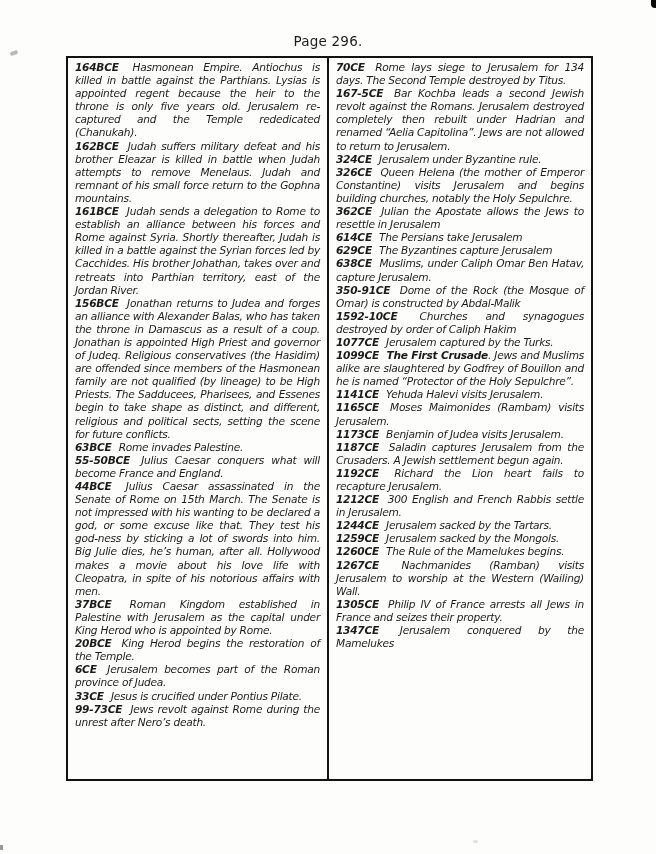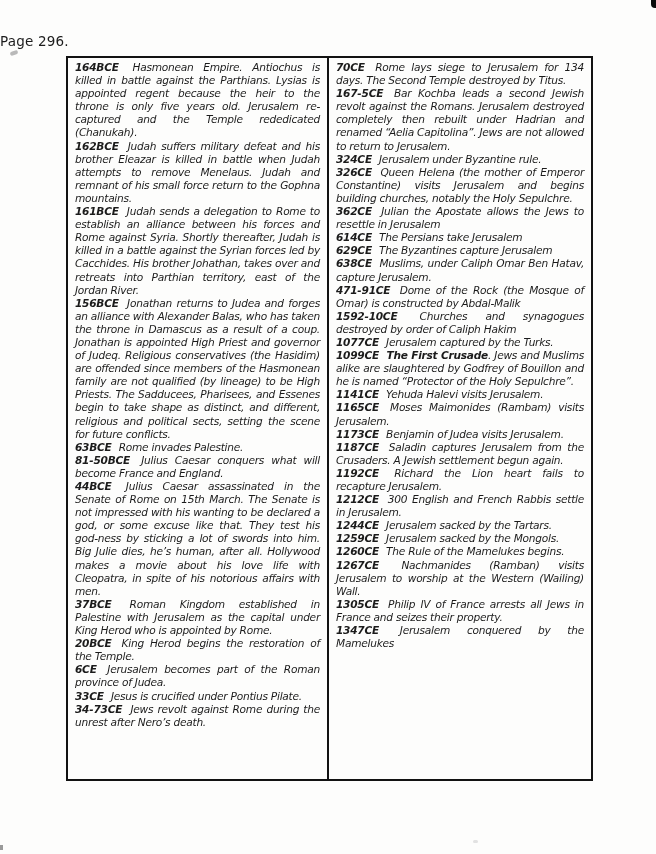--- a/index.html
+++ b/index.html
@@ -3,21 +3,21 @@
 <meta charset="utf-8">
 <style>
   html,body{margin:0;padding:0;}
   body{
     width:656px;height:854px;position:relative;overflow:hidden;
     background:#fdfdfc;
     font-family:"DejaVu Sans",sans-serif;
   }
   .page-header{
     position:absolute;top:33px;left:0;width:656px;
-    text-align:left;font-size:13.5px;font-style:normal;
+    text-align:center;font-size:13.5px;font-style:normal;
     color:#1c1c1c;letter-spacing:0.2px;
   }
   table.timeline{
     position:absolute;left:66px;top:56px;
     border-collapse:collapse;table-layout:fixed;
   }
   table.timeline td{
     border:2px solid #121212;
     vertical-align:top;
     padding:3px 7px 6px 7px;
@@ -62,40 +62,40 @@
 <table class="timeline">
   <tbody>
   <tr>
     <td class="col-left">
       <div class="colbody">
             <p class="entry"><b class="date">164BCE</b> Hasmonean Empire. Antiochus is killed in battle against the Parthians. Lysias is appointed regent because the heir to the throne is only five years old. Jerusalem re-captured and the Temple rededicated (Chanukah).</p>
             <p class="entry"><b class="date">162BCE</b> Judah suffers military defeat and his brother Eleazar is killed in battle when Judah attempts to remove Menelaus. Judah and remnant of his small force return to the Gophna mountains.</p>
             <p class="entry"><b class="date">161BCE</b> Judah sends a delegation to Rome to establish an alliance between his forces and Rome against Syria. Shortly thereafter, Judah is killed in a battle against the Syrian forces led by Cacchides. His brother Johathan, takes over and retreats into Parthian territory, east of the Jordan River.</p>
             <p class="entry"><b class="date">156BCE</b> Jonathan returns to Judea and forges an alliance with Alexander Balas, who has taken the throne in Damascus as a result of a coup. Jonathan is appointed High Priest and governor of Judeq. Religious conservatives (the Hasidim) are offended since members of the Hasmonean family are not qualified (by lineage) to be High Priests. The Sadducees, Pharisees, and Essenes begin to take shape as distinct, and different, religious and political sects, setting the scene for future conflicts.</p>
             <p class="entry"><b class="date">63BCE</b> Rome invades Palestine.</p>
-            <p class="entry"><b class="date">81-50BCE</b> Julius Caesar conquers what will become France and England.</p>
+            <p class="entry"><b class="date">55-50BCE</b> Julius Caesar conquers what will become France and England.</p>
             <p class="entry"><b class="date">44BCE</b> Julius Caesar assassinated in the Senate of Rome on 15th March. The Senate is not impressed with his wanting to be declared a god, or some excuse like that. They test his god-ness by sticking a lot of swords into him. Big Julie dies, he’s human, after all. Hollywood makes a movie about his love life with Cleopatra, in spite of his notorious affairs with men.</p>
             <p class="entry"><b class="date">37BCE</b> Roman Kingdom established in Palestine with Jerusalem as the capital under King Herod who is appointed by Rome.</p>
             <p class="entry"><b class="date">20BCE</b> King Herod begins the restoration of the Temple.</p>
             <p class="entry"><b class="date">6CE</b> Jerusalem becomes part of the Roman province of Judea.</p>
             <p class="entry"><b class="date">33CE</b> Jesus is crucified under Pontius Pilate.</p>
-            <p class="entry"><b class="date">34-73CE</b> Jews revolt against Rome during the unrest after Nero’s death.</p>
+            <p class="entry"><b class="date">99-73CE</b> Jews revolt against Rome during the unrest after Nero’s death.</p>
           </div>
     </td>
     <td class="col-right">
       <div class="colbody">
             <p class="entry"><b class="date">70CE</b> Rome lays siege to Jerusalem for 134 days. The Second Temple destroyed by Titus.</p>
             <p class="entry"><b class="date">167-5CE</b> Bar Kochba leads a second Jewish revolt against the Romans. Jerusalem destroyed completely then rebuilt under Hadrian and renamed “Aelia Capitolina”. Jews are not allowed to return to Jerusalem.</p>
             <p class="entry"><b class="date">324CE</b> Jerusalem under Byzantine rule.</p>
             <p class="entry"><b class="date">326CE</b> Queen Helena (the mother of Emperor Constantine) visits Jerusalem and begins building churches, notably the Holy Sepulchre.</p>
             <p class="entry"><b class="date">362CE</b> Julian the Apostate allows the Jews to resettle in Jerusalem</p>
             <p class="entry"><b class="date">614CE</b> The Persians take Jerusalem</p>
             <p class="entry"><b class="date">629CE</b> The Byzantines capture Jerusalem</p>
             <p class="entry"><b class="date">638CE</b> Muslims, under Caliph Omar Ben Hatav, capture Jerusalem.</p>
-            <p class="entry"><b class="date">471-91CE</b> Dome of the Rock (the Mosque of Omar) is constructed by Abdal-Malik</p>
+            <p class="entry"><b class="date">350-91CE</b> Dome of the Rock (the Mosque of Omar) is constructed by Abdal-Malik</p>
             <p class="entry"><b class="date">1592-10CE</b> Churches and synagogues destroyed by order of Caliph Hakim</p>
             <p class="entry"><b class="date">1077CE</b> Jerusalem captured by the Turks.</p>
             <p class="entry"><b class="date">1099CE</b><b class="bold-phrase"> The First Crusade</b>. Jews and Muslims alike are slaughtered by Godfrey of Bouillon and he is named “Protector of the Holy Sepulchre”.</p>
             <p class="entry"><b class="date">1141CE</b> Yehuda Halevi visits Jerusalem.</p>
             <p class="entry"><b class="date">1165CE</b> Moses Maimonides (Rambam) visits Jerusalem.</p>
             <p class="entry"><b class="date">1173CE</b> Benjamin of Judea visits Jerusalem.</p>
             <p class="entry"><b class="date">1187CE</b> Saladin captures Jerusalem from the Crusaders. A Jewish settlement begun again.</p>
             <p class="entry"><b class="date">1192CE</b> Richard the Lion heart fails to recapture Jerusalem.</p>
             <p class="entry"><b class="date">1212CE</b> 300 English and French Rabbis settle in Jerusalem.</p>
             <p class="entry"><b class="date">1244CE</b> Jerusalem sacked by the Tartars.</p>

